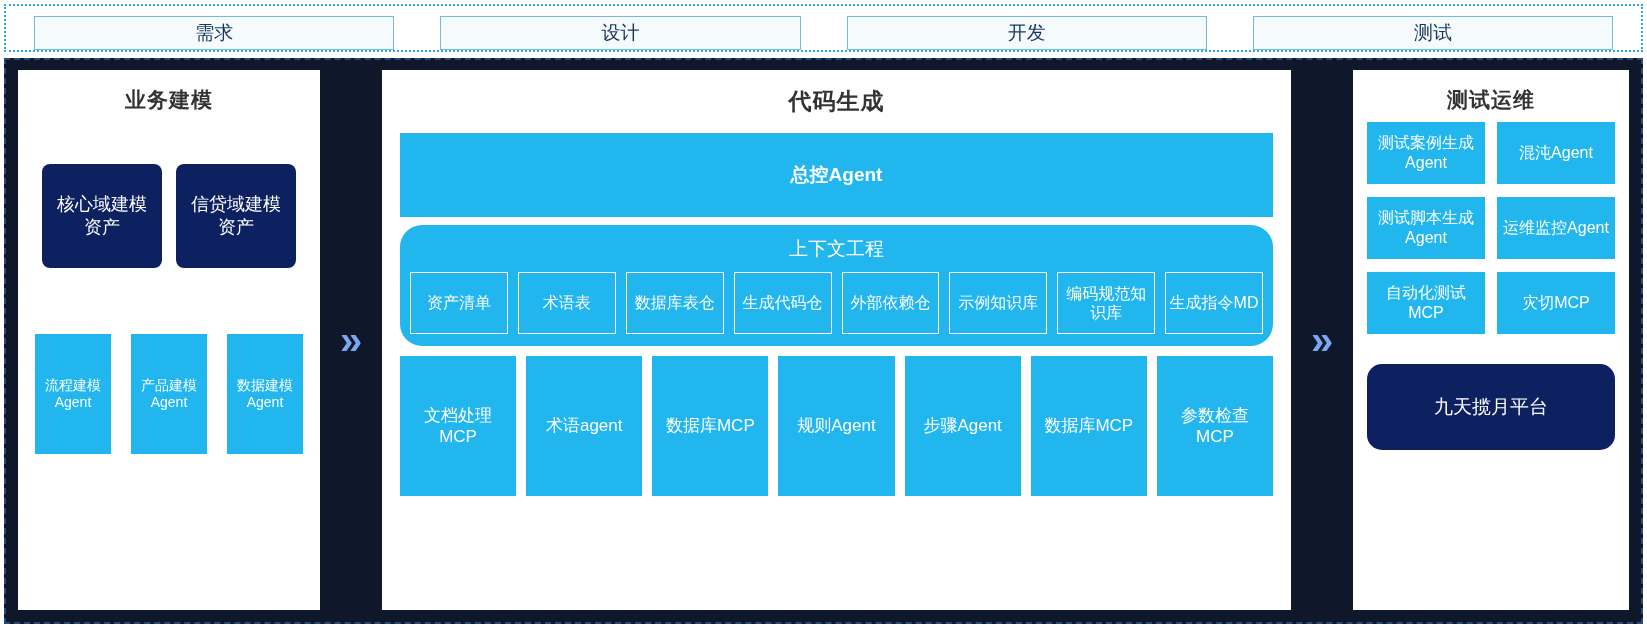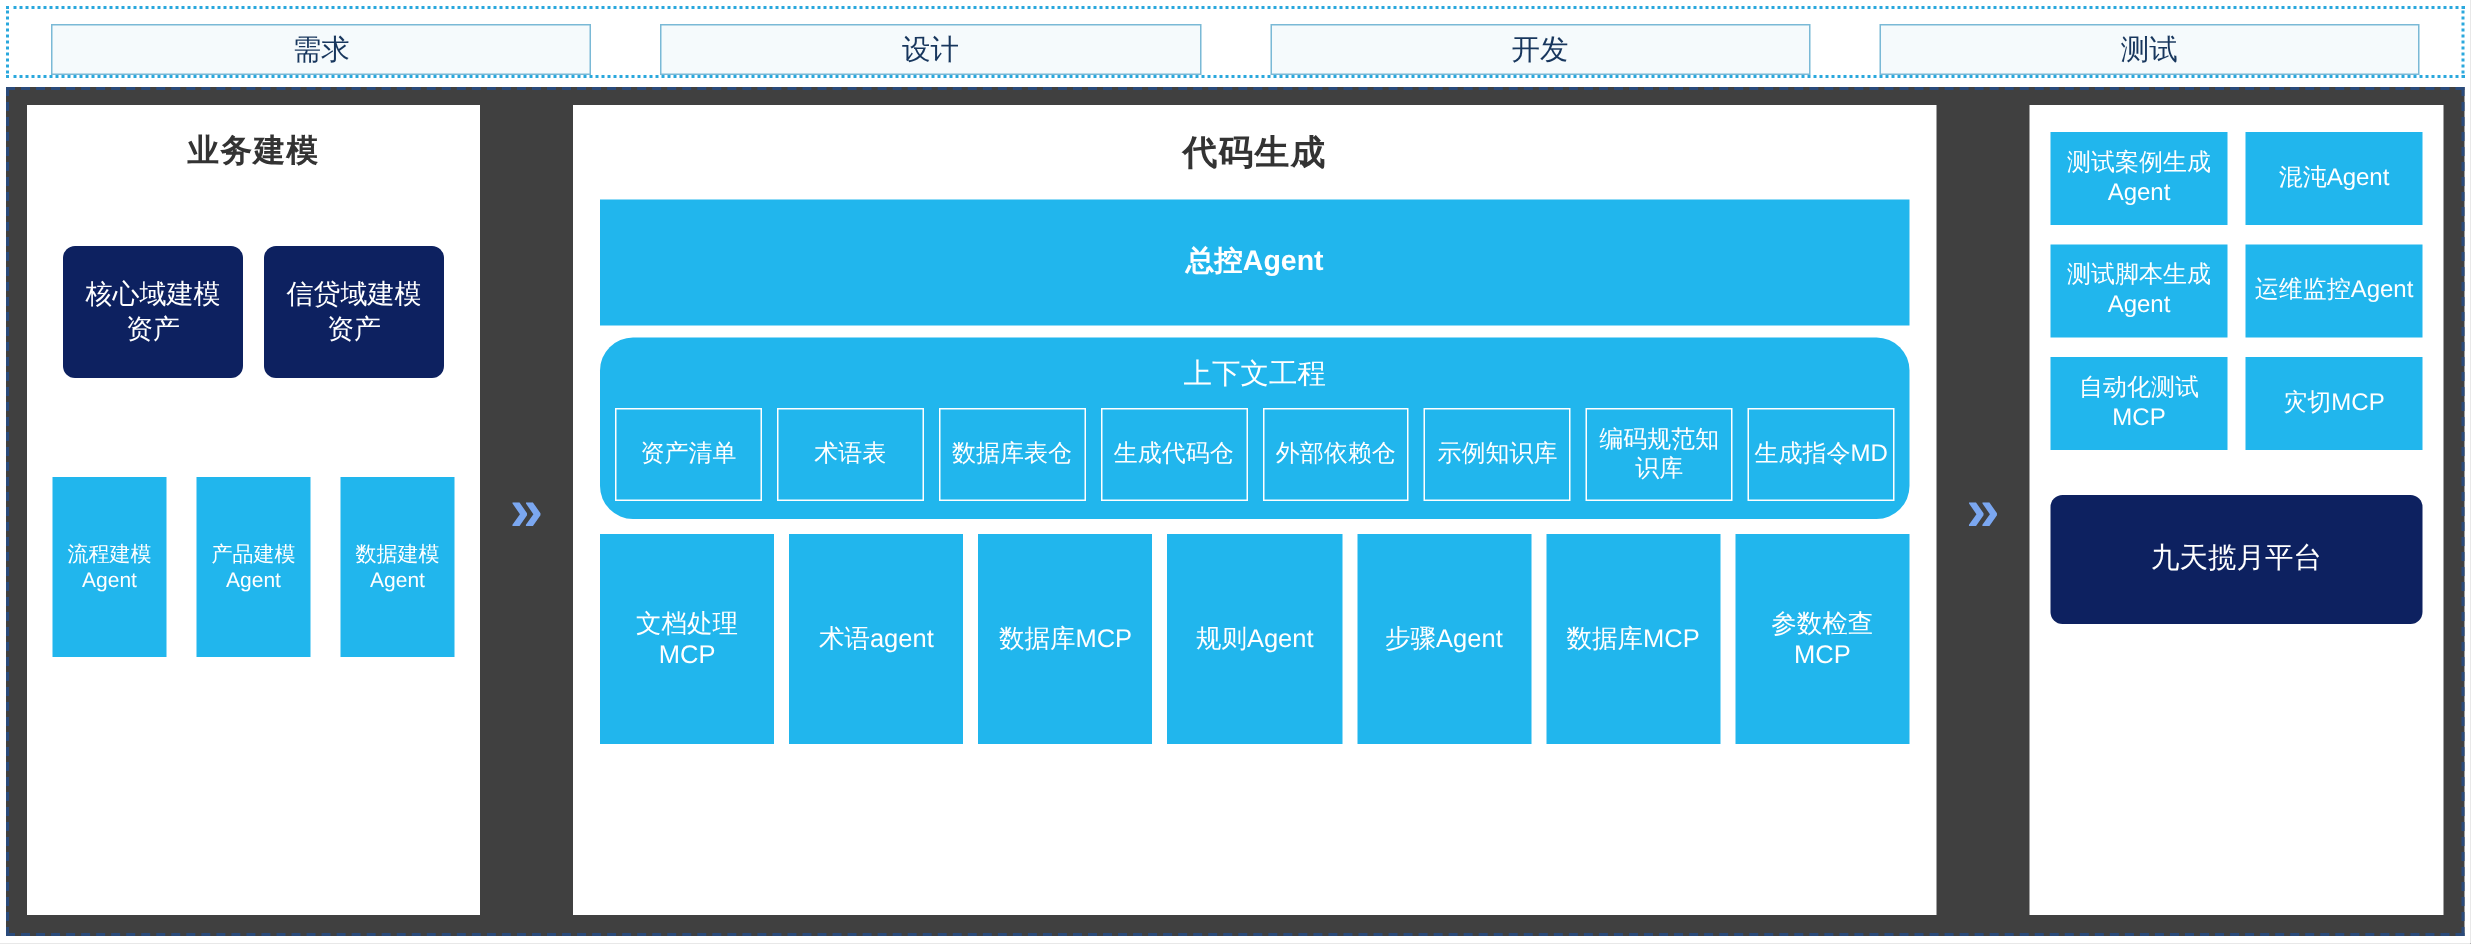--- a/index.html
+++ b/index.html
@@ -50,21 +50,21 @@
   }
 
   
   .stage {
     position: absolute;
     left: 4px;
     top: 58px;
     width: 1639px;
     height: 566px;
     border: 2px dashed #2a4a7a;
-    background: #404040;
+    background: #0f172a;
     box-sizing: border-box;
     display: flex;
     align-items: stretch;
     padding: 10px 12px 12px 12px;
   }
 
   .panel {
     background: #ffffff;
     box-sizing: border-box;
     padding: 10px 14px 14px 14px;
@@ -127,21 +127,21 @@
 
   
   .left-assets {
     display: flex;
     justify-content: center;
     gap: 14px;
     margin-top: 50px;
   }
   .left-assets .card-navy {
     width: 120px;
-    height: 88px;
+    height: 104px;
   }
   .left-agents {
     display: flex;
     justify-content: center;
     gap: 20px;
     margin-top: 66px;
   }
   .left-agents .card-blue {
     width: 76px;
     height: 120px;
@@ -210,20 +210,21 @@
   }
   .right-platform {
     margin-top: 30px;
     display: flex;
     justify-content: center;
   }
   .right-platform .card-navy {
     width: 100%;
     height: 86px;
     font-size: 19px;
+    border-radius: 15px;
   }
 </style>
 </head>
 <body>
 
 <div class="app">
 
   <div class="phase-strip">
     <div class="phase-box">
         <span>需求</span>
@@ -284,20 +285,21 @@
         <div class="card-blue">规则Agent</div>
         <div class="card-blue">步骤Agent</div>
         <div class="card-blue">数据库MCP</div>
         <div class="card-blue">参数检查MCP</div>
       </div>
     </div>
 
     <div class="chev">»</div>
 
     <div class="panel panel-right">
+      <div class="panel-title">测试运维</div>
 
       <div class="right-grid">
         <div class="card-blue">测试案例生成Agent</div>
         <div class="card-blue">混沌Agent</div>
         <div class="card-blue">测试脚本生成Agent</div>
         <div class="card-blue">运维监控Agent</div>
         <div class="card-blue">自动化测试MCP</div>
         <div class="card-blue">灾切MCP</div>
       </div>
 

